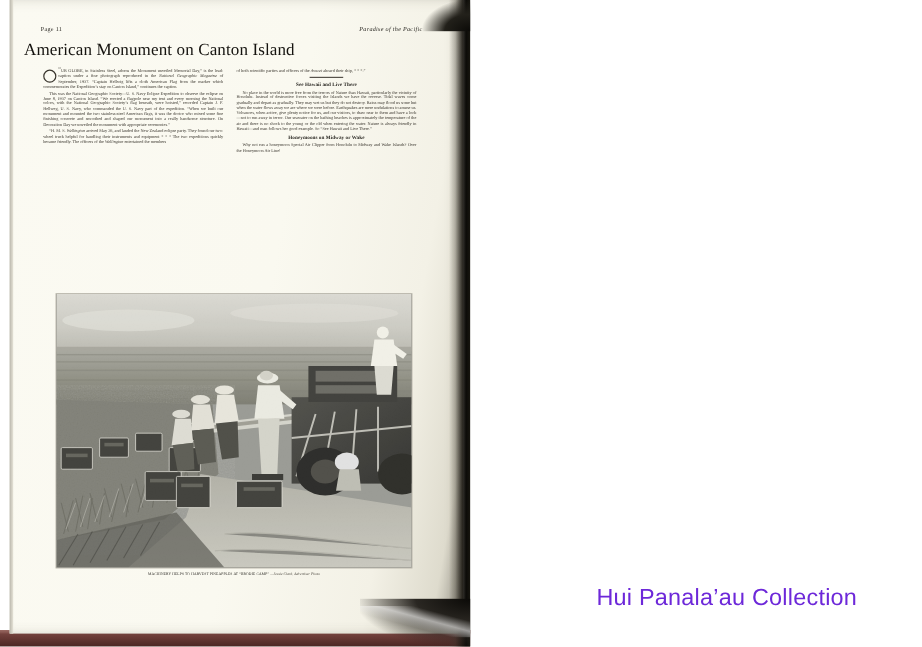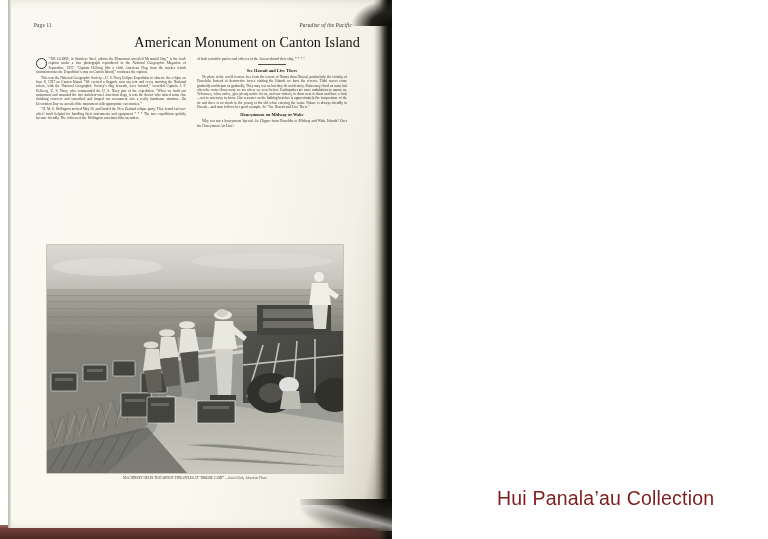--- a/index.html
+++ b/index.html
@@ -55,22 +55,22 @@
     display:flex;justify-content:space-between;align-items:baseline;
   }
   .running span{
     font-size:5.1px;letter-spacing:.25px;color:#2d2b26;
     font-family:"Liberation Serif", serif;
   }
   .running .folio-right{font-style:italic;}
 
   
   .article-title{
-    position:absolute;left:44px;top:34px;width:316px;
-    text-align:right;font-size:14.2px;color:#15130f;
+    position:absolute;left:20px;top:34px;width:316px;
+    text-align:left;font-size:14.2px;color:#15130f;
     letter-spacing:.1px;font-weight:400;
     font-family:"Liberation Serif", serif;
   }
 
   
   .cols{
     position:absolute;left:36px;top:57px;width:312px;height:185px;
   }
   .col{
     position:absolute;top:0;width:150px;height:185px;
@@ -332,15 +332,15 @@
       <span>MACHINERY HELPS TO HARVEST PINEAPPLES AT “BRODIE CAMP”</span>
       <span class="credit">—Jessie Clark, Advertiser Photo</span>
     </div>
 
     <div class="gutter"></div>
     <div class="gutter-top"></div>
     <div class="gutter-bottom"></div>
     <div class="page-curl"></div>
   </div>
 
-  <div class="watermark" style="color: #7f1d1d;">Hui Panala’au Collection</div>
+  <div class="watermark" style="color: #6d28d9;">Hui Panala’au Collection</div>
 
 </div>
 
 </body></html>

